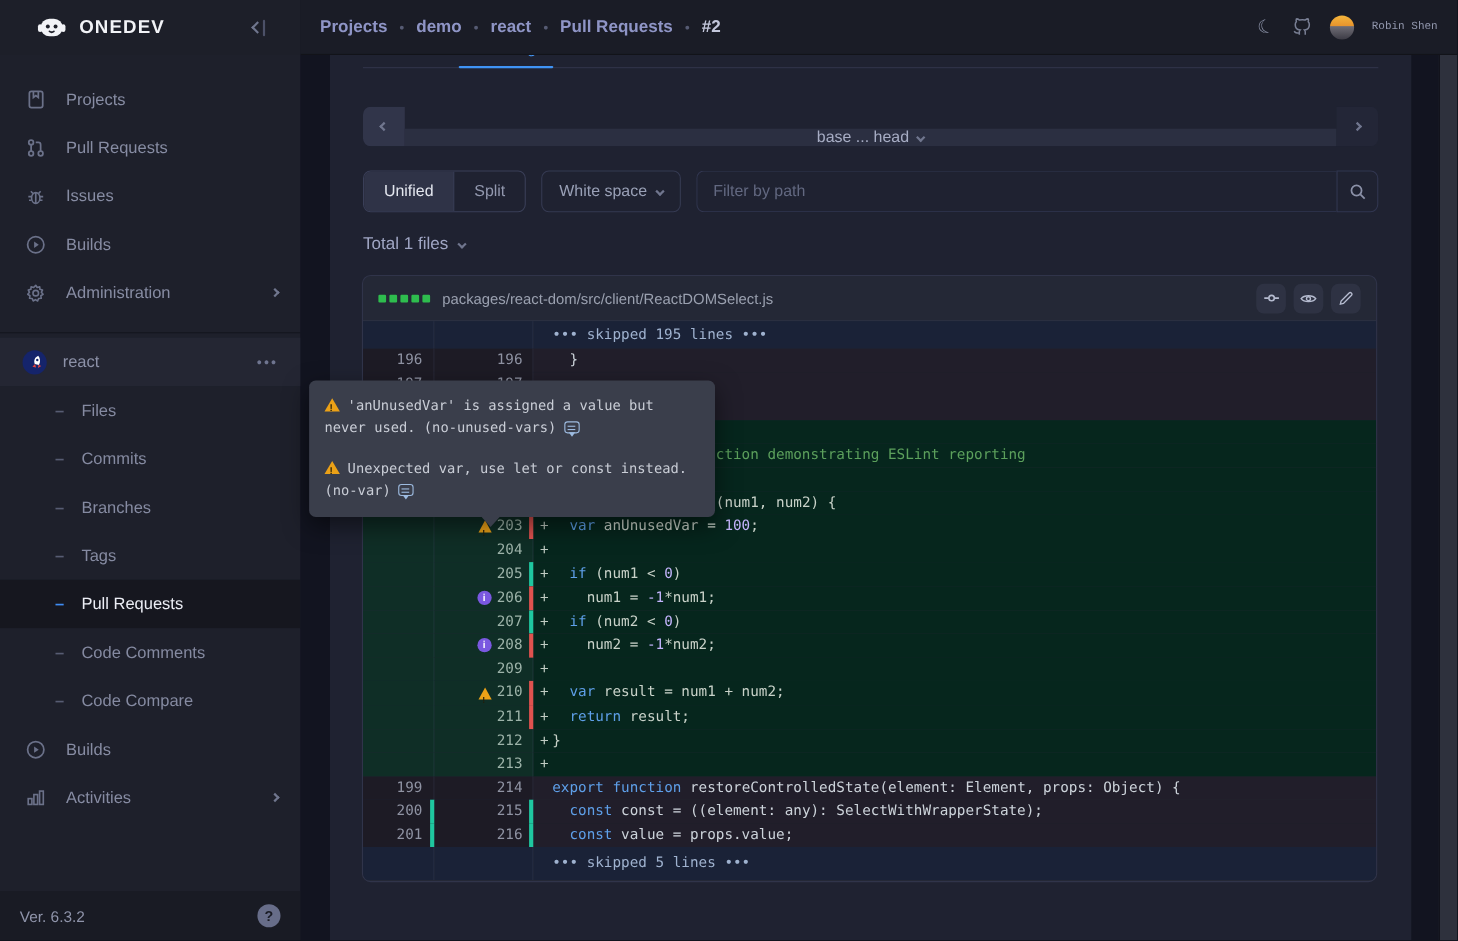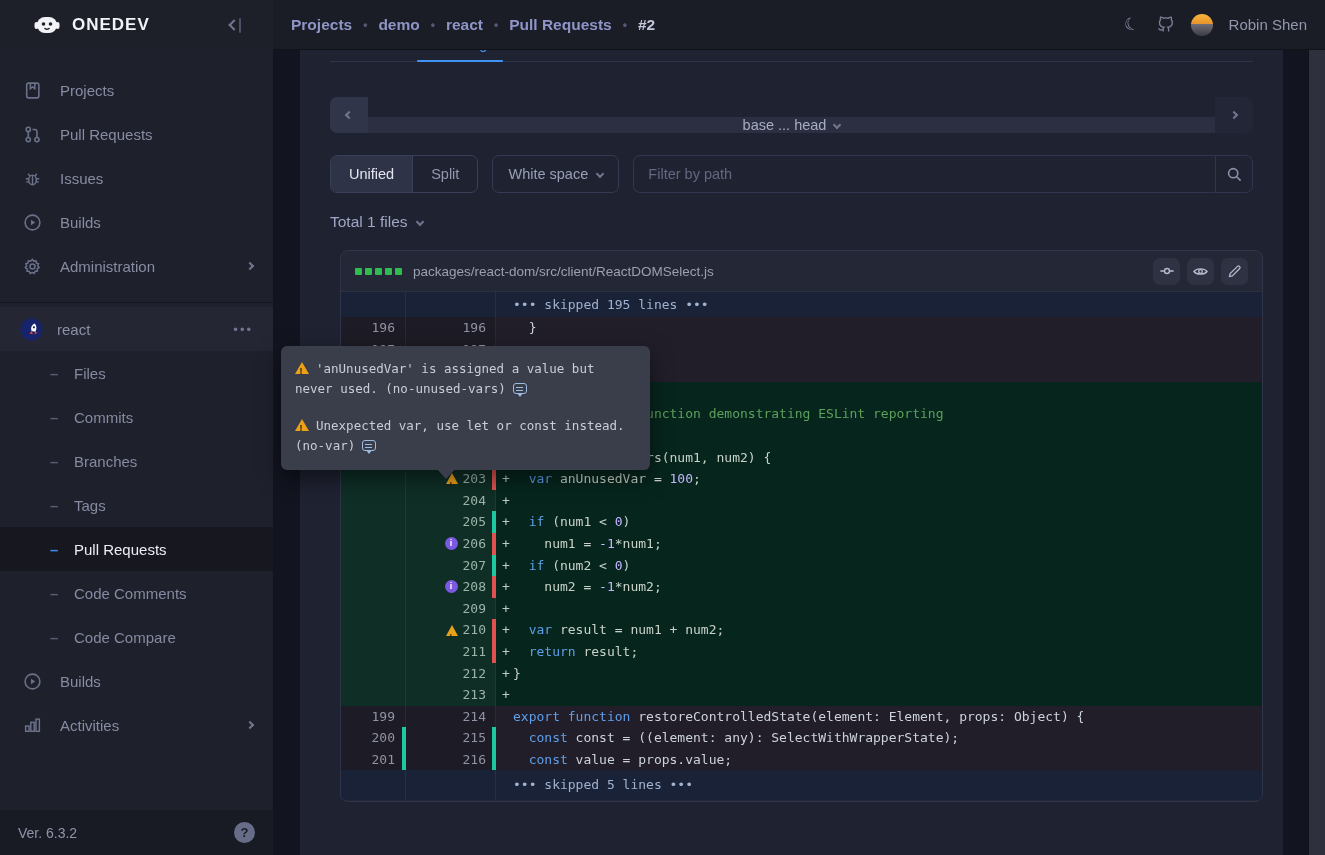--- a/index.html
+++ b/index.html
@@ -39,21 +39,21 @@
 
   
   .topbar { position:absolute; left:273px; top:0; width:1052px; height:50px; background:#1a1c26; z-index:20; display:flex; align-items:center; padding:0 18px; border-bottom:1px solid #121319; }
   .crumbs { display:flex; align-items:center; gap:11px; font-size:15.5px; font-weight:bold; }
   .crumb { color:#8f95c6; cursor:pointer; }
   .crumb.current { color:#c3c7db; cursor:default; }
   .crumb-sep { color:#565b73; font-size:12px; }
   .topbar-right { margin-left:auto; display:flex; align-items:center; gap:16px; }
   .moon { color:#858ba0; font-size:17px; cursor:pointer; transform:rotate(-15deg); }
   .avatar { width:22px; height:22px; border-radius:50%; background:linear-gradient(#f5b63c 0%, #e8932c 45%, #6f6d75 46%, #3c3b45 100%); cursor:pointer; }
-  .uname { color:#9297ad; font-size:15px; cursor:pointer; }
+  .uname { color:#9297ad; font-size:10px; cursor:pointer;font-family:Liberation Mono, monospace; }
 
   
   .panel { position:absolute; left:300px; top:30px; width:983px; height:825px; background:#1f2231; border-radius:8px 8px 0 0; z-index:5; }
   .scroll-strip { position:absolute; right:0; top:50px; width:17px; height:805px; background:#2e313d; z-index:6; border-left:1px solid #101119; }
 
   .tabs-row { position:absolute; left:30px; top:0; width:923px; height:32px; border-bottom:1px solid #30344a; display:flex; align-items:flex-end; gap:30px; }
   .tab { font-size:14.5px; color:#868da6; padding-bottom:9px; position:relative; cursor:pointer; }
   .tab.active { color:#4597f7; }
   .tab.active::after { content:""; position:absolute; left:0; right:0; bottom:-1px; height:2px; background:#3f93f5; border-radius:1px; }
 
@@ -70,21 +70,21 @@
   .seg-btn + .seg-btn { border-left:1px solid #3a3f58; }
   .ws-dd { margin-left:14px; width:127px; height:38px; border:1px solid #353a52; border-radius:7px; display:flex; align-items:center; justify-content:center; gap:9px; color:#99a0b6; font-size:14.5px; cursor:pointer; }
   .filter-wrap { margin-left:14px; flex:1; height:38px; display:flex; }
   .filter-input { flex:1; background:transparent; border:1px solid #313650; border-right:none; border-radius:7px 0 0 7px; padding:0 14px; color:#c7ccdd; font-size:14.5px; outline:none; font-family:"Liberation Sans",sans-serif; }
   .filter-input::placeholder { color:#626880; }
   .search-btn { width:38px; border:1px solid #313650; border-radius:0 7px 7px 0; display:flex; align-items:center; justify-content:center; cursor:pointer; background:transparent; }
 
   .total-row { position:absolute; left:30px; top:183px; display:flex; align-items:center; gap:9px; color:#a0a6c4; font-size:15.5px; cursor:pointer; }
 
   
-  .filecard { position:absolute; left:40px; top:220px; width:923px; height:552px; border:1px solid #30344a; border-radius:8px; background:#242836; overflow:hidden; }
+  .filecard { position:absolute; left:29px; top:220px; width:923px; height:552px; border:1px solid #30344a; border-radius:8px; background:#242836; overflow:hidden; }
   .fheader { height:41px; display:flex; align-items:center; padding:0 14px; border-bottom:1px solid #2c3042; }
   .sq-group { display:flex; gap:3px; margin-right:11px; }
   .sq { width:7px; height:7px; background:#2ebd4e; border-radius:1px; }
   .fpath { color:#9aa0af; font-size:13.5px; flex:1; }
   .fbtns { display:flex; gap:7px; }
   .fbtn { width:27px; height:27px; border-radius:7px; background:#2e3243; display:flex; align-items:center; justify-content:center; cursor:pointer; color:#b5bbcf; }
 
   
   .diff { font-family:"DejaVu Sans Mono", monospace; font-size:13px; }
   .drow { display:flex; height:21.6px; line-height:21.6px; position:relative; }

